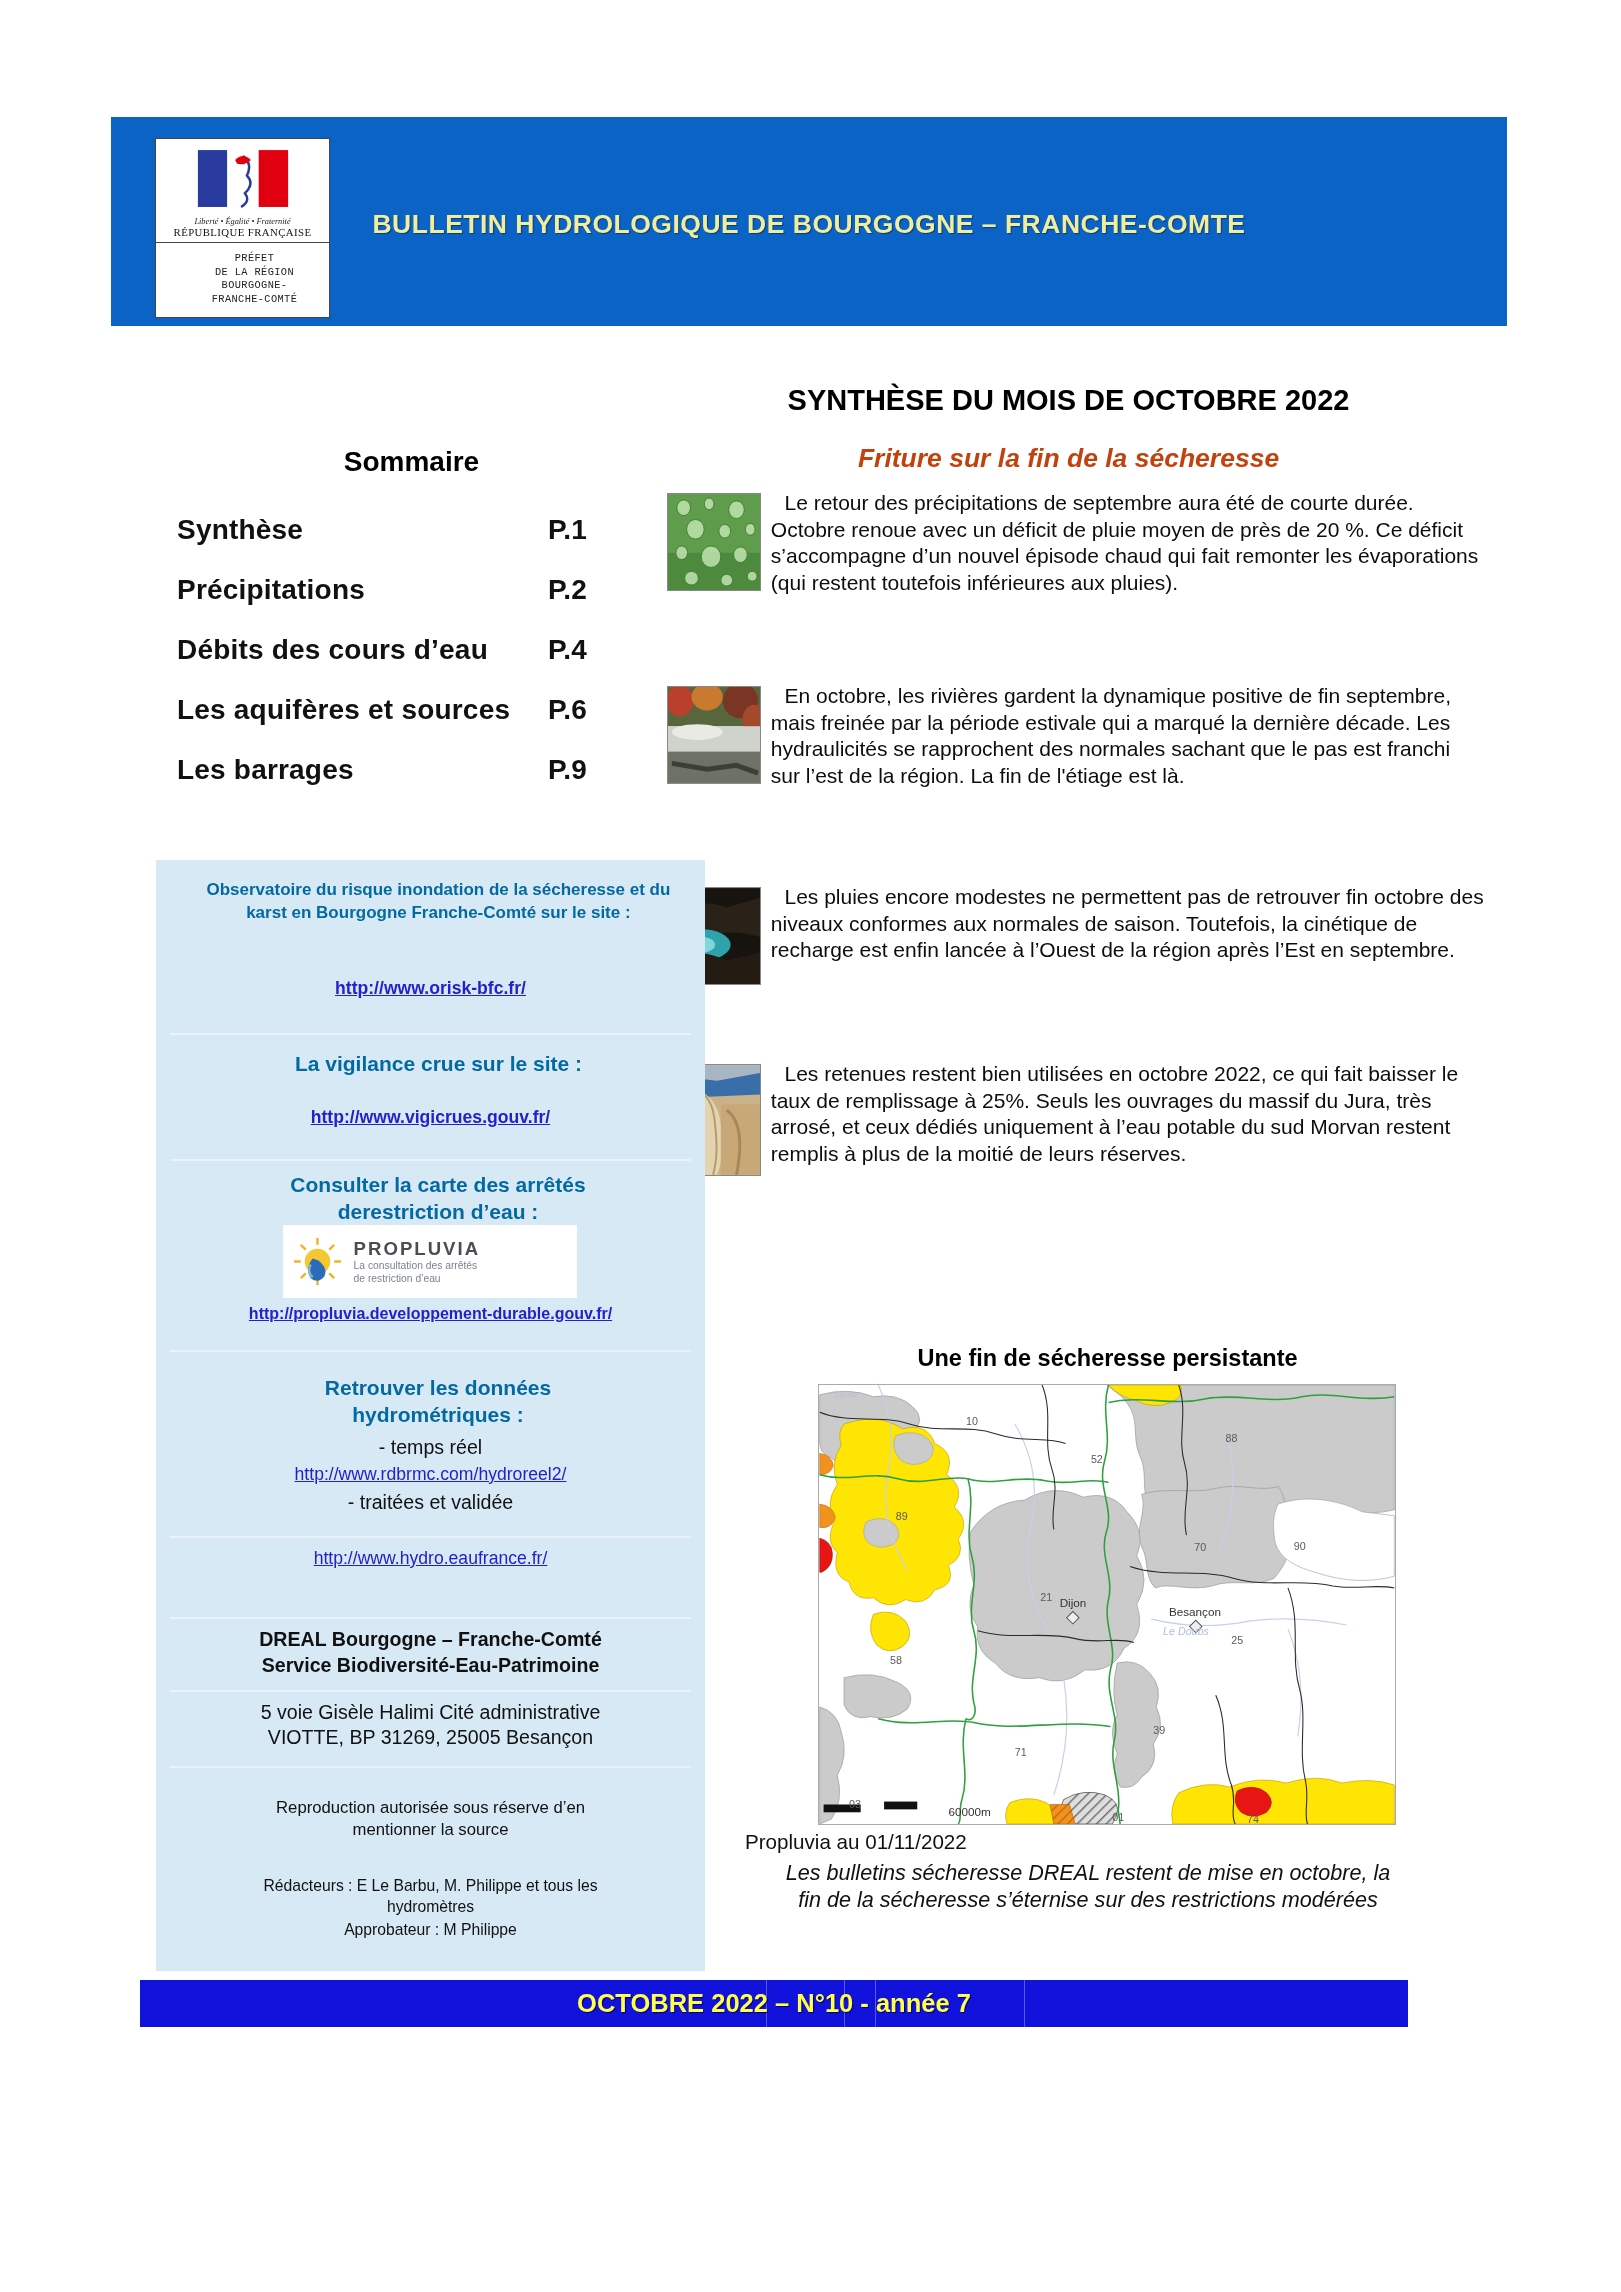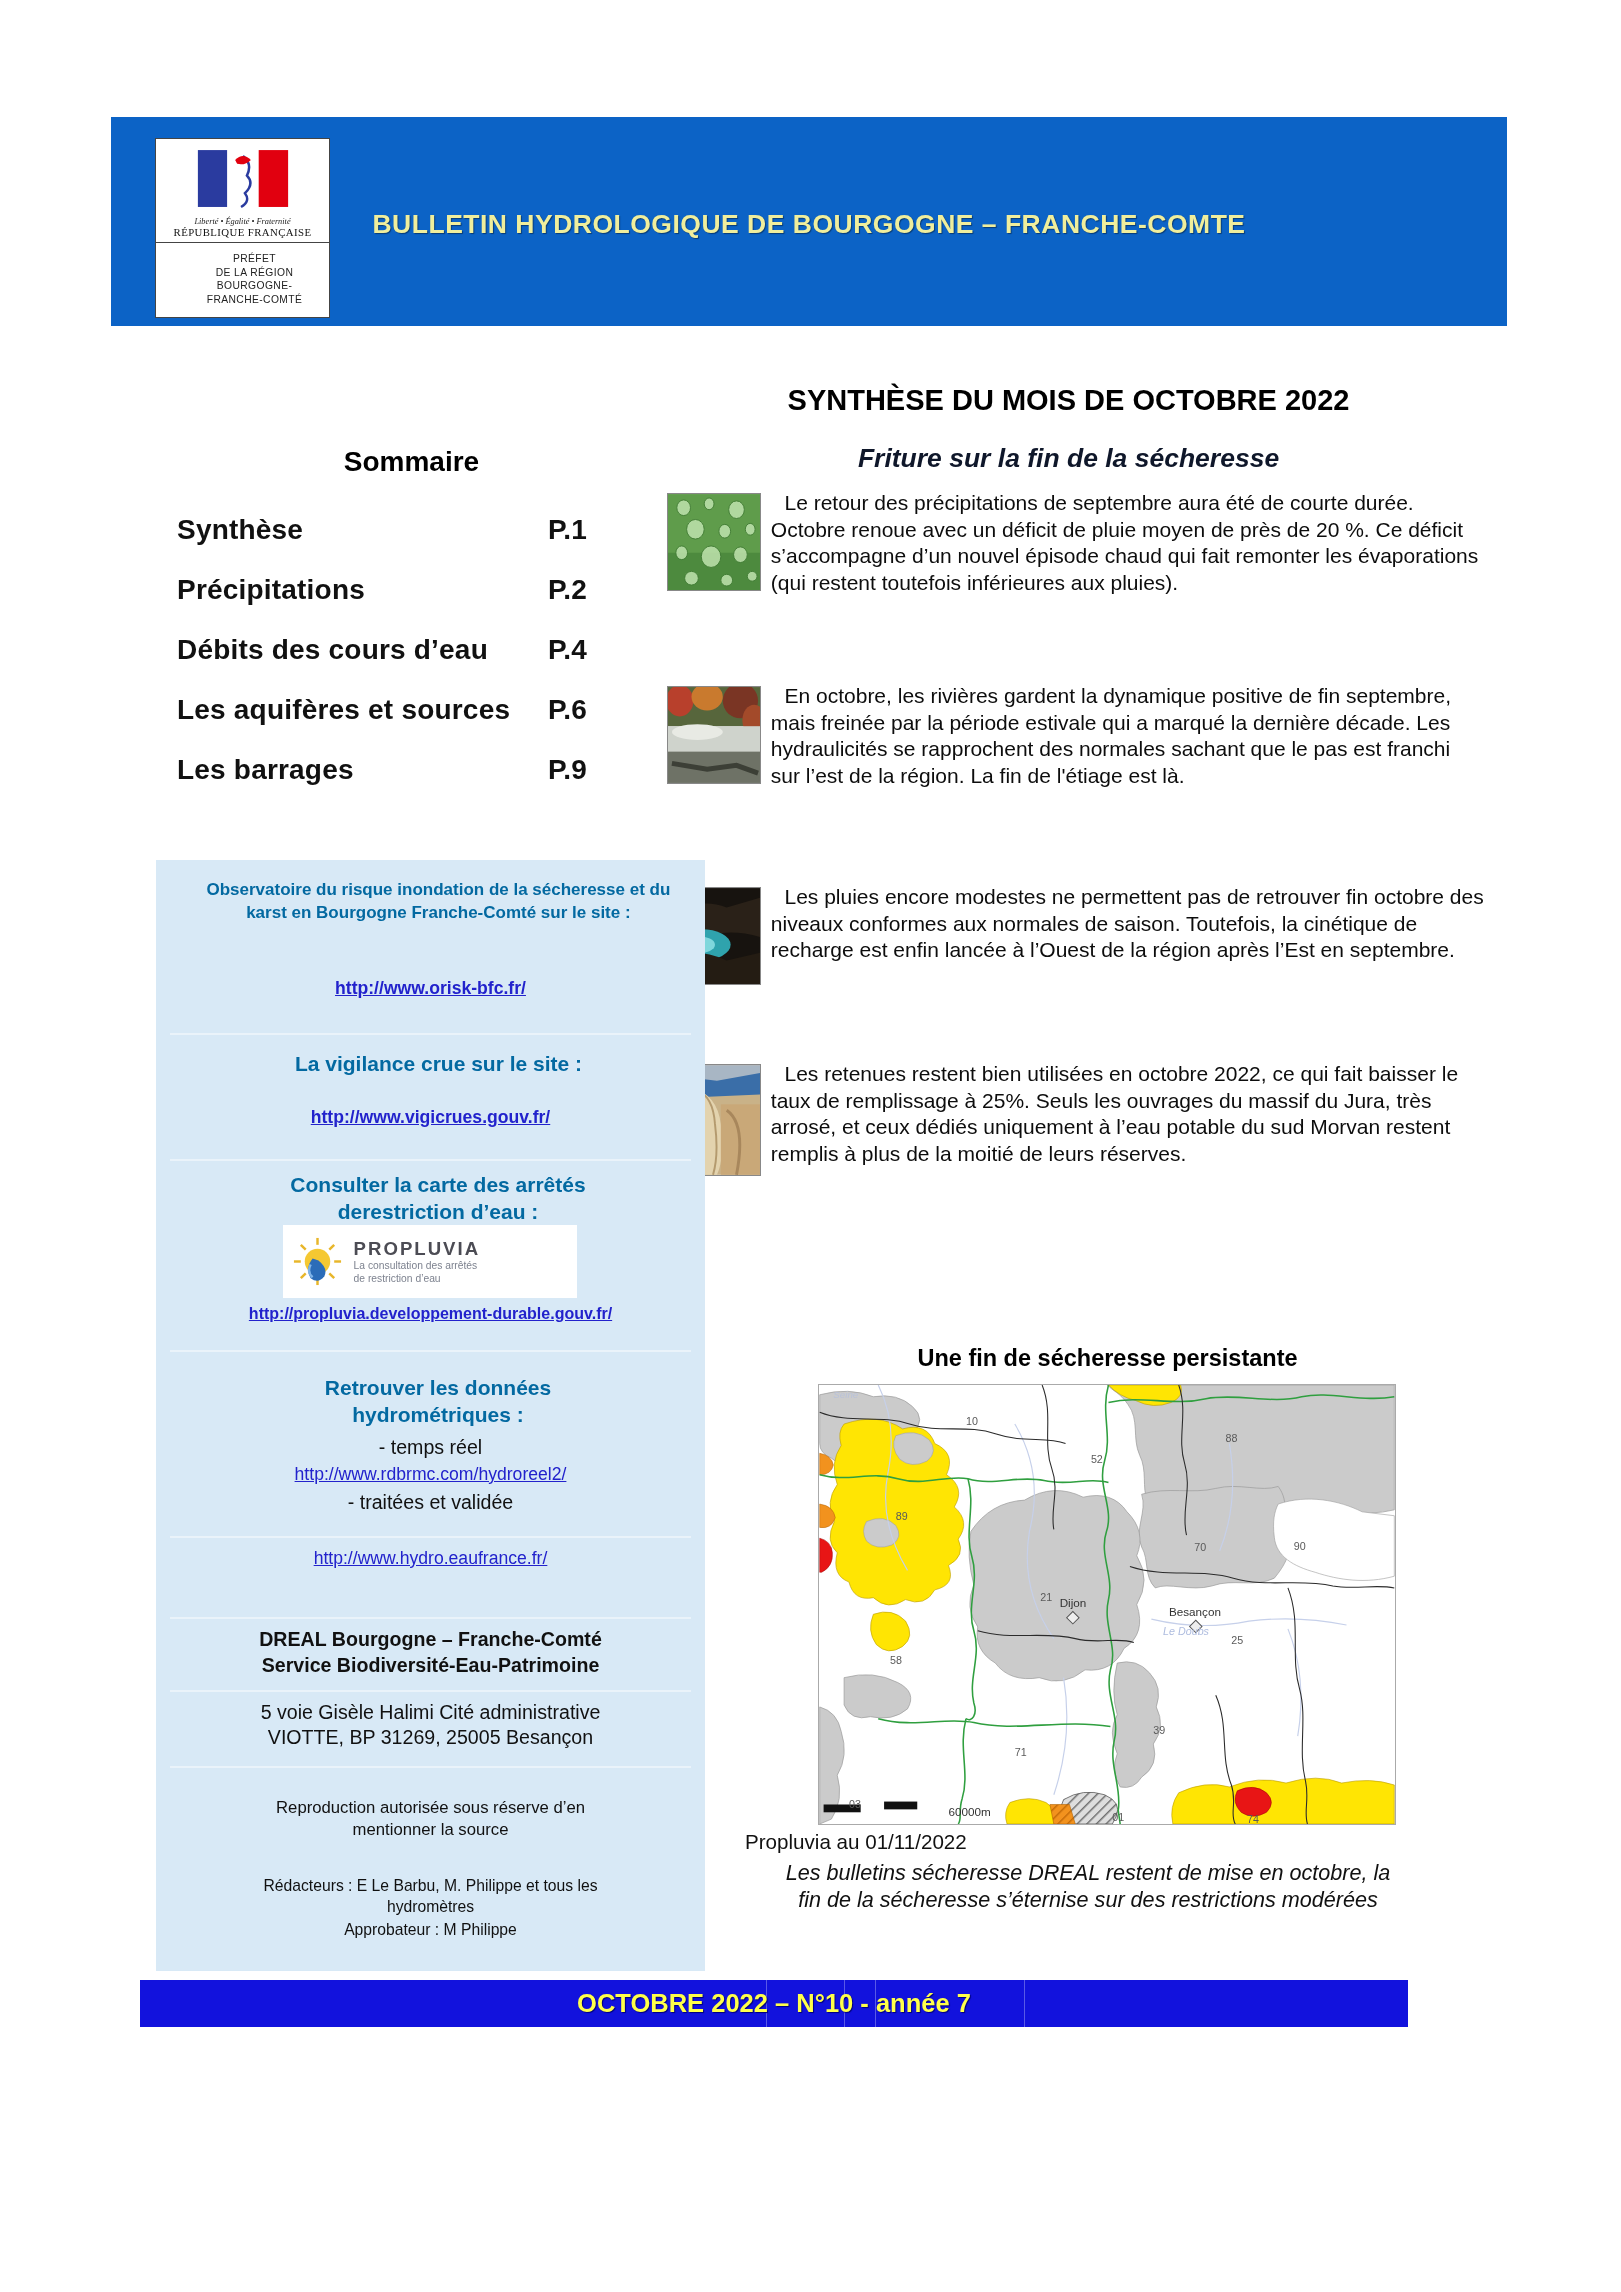--- a/index.html
+++ b/index.html
@@ -9,27 +9,27 @@
   
   .banner{position:absolute;left:111px;top:117px;width:1396px;height:209px;background:#0c63c6;}
   .banner-title{position:absolute;left:0;right:0;top:92px;text-align:center;
         font-size:26.5px;font-weight:bold;color:#f0ee9c;letter-spacing:0.5px;
         text-shadow:1px 1px 1px #083b75;}
   .logo-box{position:absolute;left:44px;top:20.6px;width:173px;height:178px;background:#fff;
         border:1px solid #444;text-align:center;}
   .logo-motto{font-family:"Liberation Serif",serif;font-style:italic;font-size:8.3px;color:#222;margin-top:2px;}
   .logo-republic{font-family:"Liberation Serif",serif;font-size:10.8px;color:#111;letter-spacing:0.4px;}
   .prefet{border-top:1px solid #444;margin-top:3.9px;padding-top:8.8px;
-        font-family:Liberation Sans, sans-serif;font-size:10.3px;line-height:13.7px;color:#222;letter-spacing:0.4px;padding-left:24px;}
+        font-family:Liberation Mono, monospace;font-size:10.3px;line-height:13.7px;color:#222;letter-spacing:0.4px;padding-left:24px;}
 
   
   .page-title{position:absolute;left:686px;width:765px;top:384px;text-align:center;
         font-size:29px;font-weight:bold;color:#000;}
   .sub-title{position:absolute;left:686px;width:765px;top:443px;text-align:center;
-        font-size:26.5px;font-weight:bold;font-style:italic;color:#0f172a;}
+        font-size:26.5px;font-weight:bold;font-style:italic;color:#c2410c;}
 
   
   .sommaire-title{position:absolute;left:235px;width:353px;top:446px;text-align:center;
         font-size:28px;font-weight:bold;color:#000;}
   .toc{position:absolute;left:177px;top:514px;width:410px;}
   .toc-row{display:flex;justify-content:space-between;margin-bottom:28px;
         font-size:28px;font-weight:bold;color:#111;letter-spacing:0.2px;}
 
   
   .para{position:absolute;left:667px;width:817px;font-size:21px;line-height:26.5px;color:#0d0d0d;text-indent:13.7px;}

